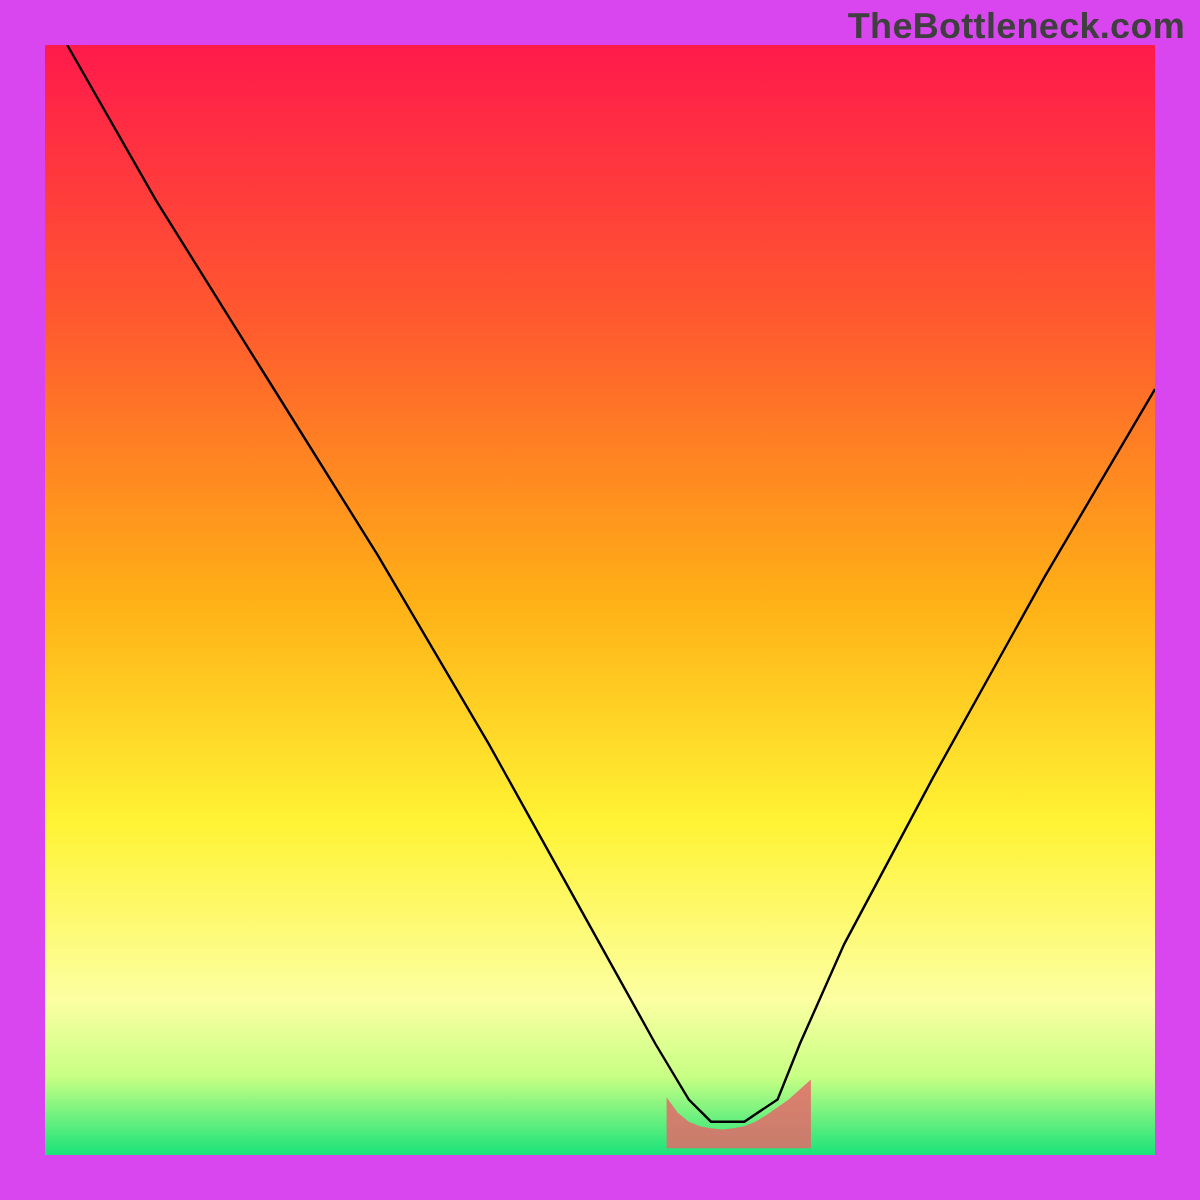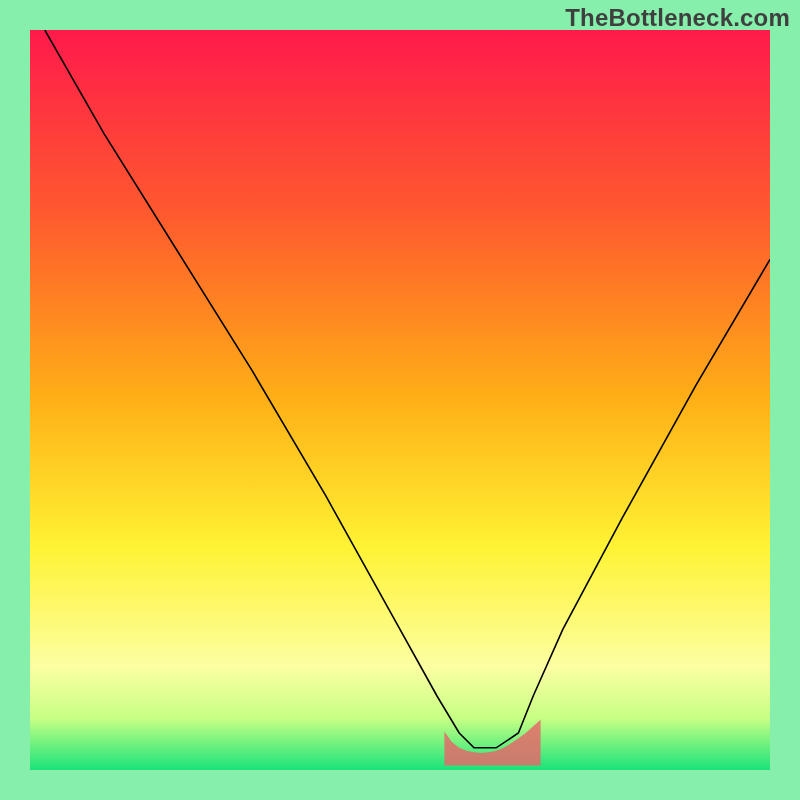--- a/index.html
+++ b/index.html
@@ -8,21 +8,21 @@
     width: 800px;
     height: 800px;
     background: #000000;
     overflow: hidden;
     font-family: Arial, Helvetica, sans-serif;
   }
   .frame {
     position: relative;
     width: 800px;
     height: 800px;
-    background: #86efac;
+    background: #d946ef;
   }
   .watermark {
     position: absolute;
     top: 4px;
     right: 10px;
     color: #3f3f3f;
     font-size: 24px;
     font-weight: 600;
     letter-spacing: 0.2px;
     user-select: none;

